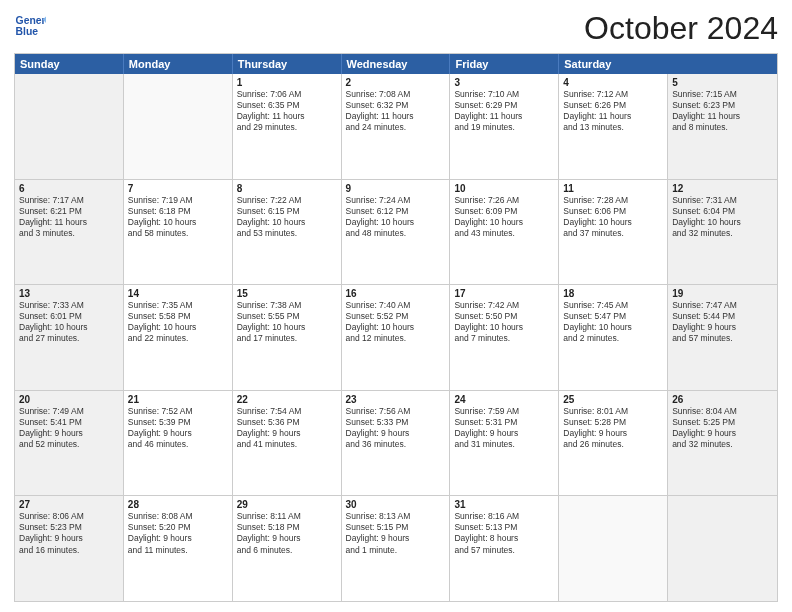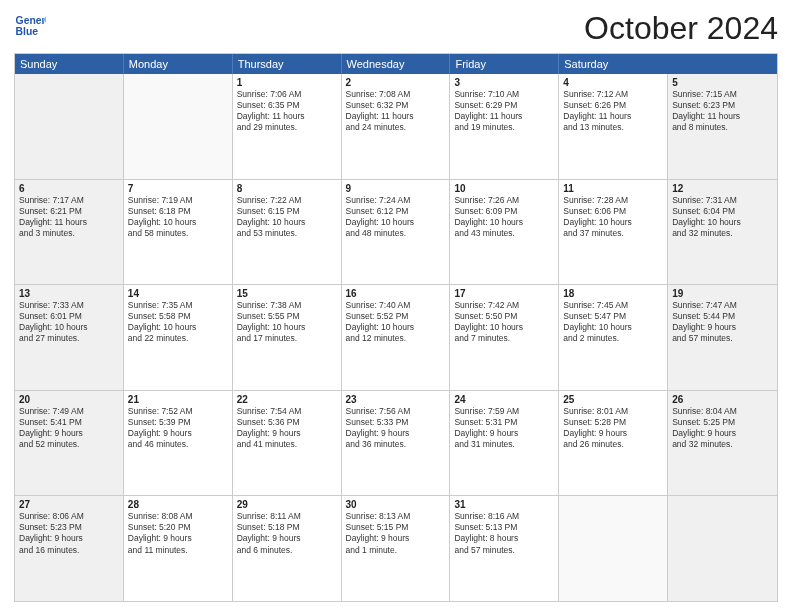--- a/index.html
+++ b/index.html
@@ -50,21 +50,21 @@
       border: 1px solid #ccc;
     }
     .cal-header {
       display: grid;
       grid-template-columns: repeat(7, 1fr);
       background: #2c5fa3;
     }
     .cal-header-cell {
       color: #fff;
       font-size: 11px;
-      font-weight: normal;
+      font-weight: bold;
       padding: 4px 5px;
       border-right: 1px solid #4a7bbf;
     }
     .cal-header-cell:last-child { border-right: none; }
     .cal-body {
       flex: 1;
       display: flex;
       flex-direction: column;
     }
     .cal-row {

